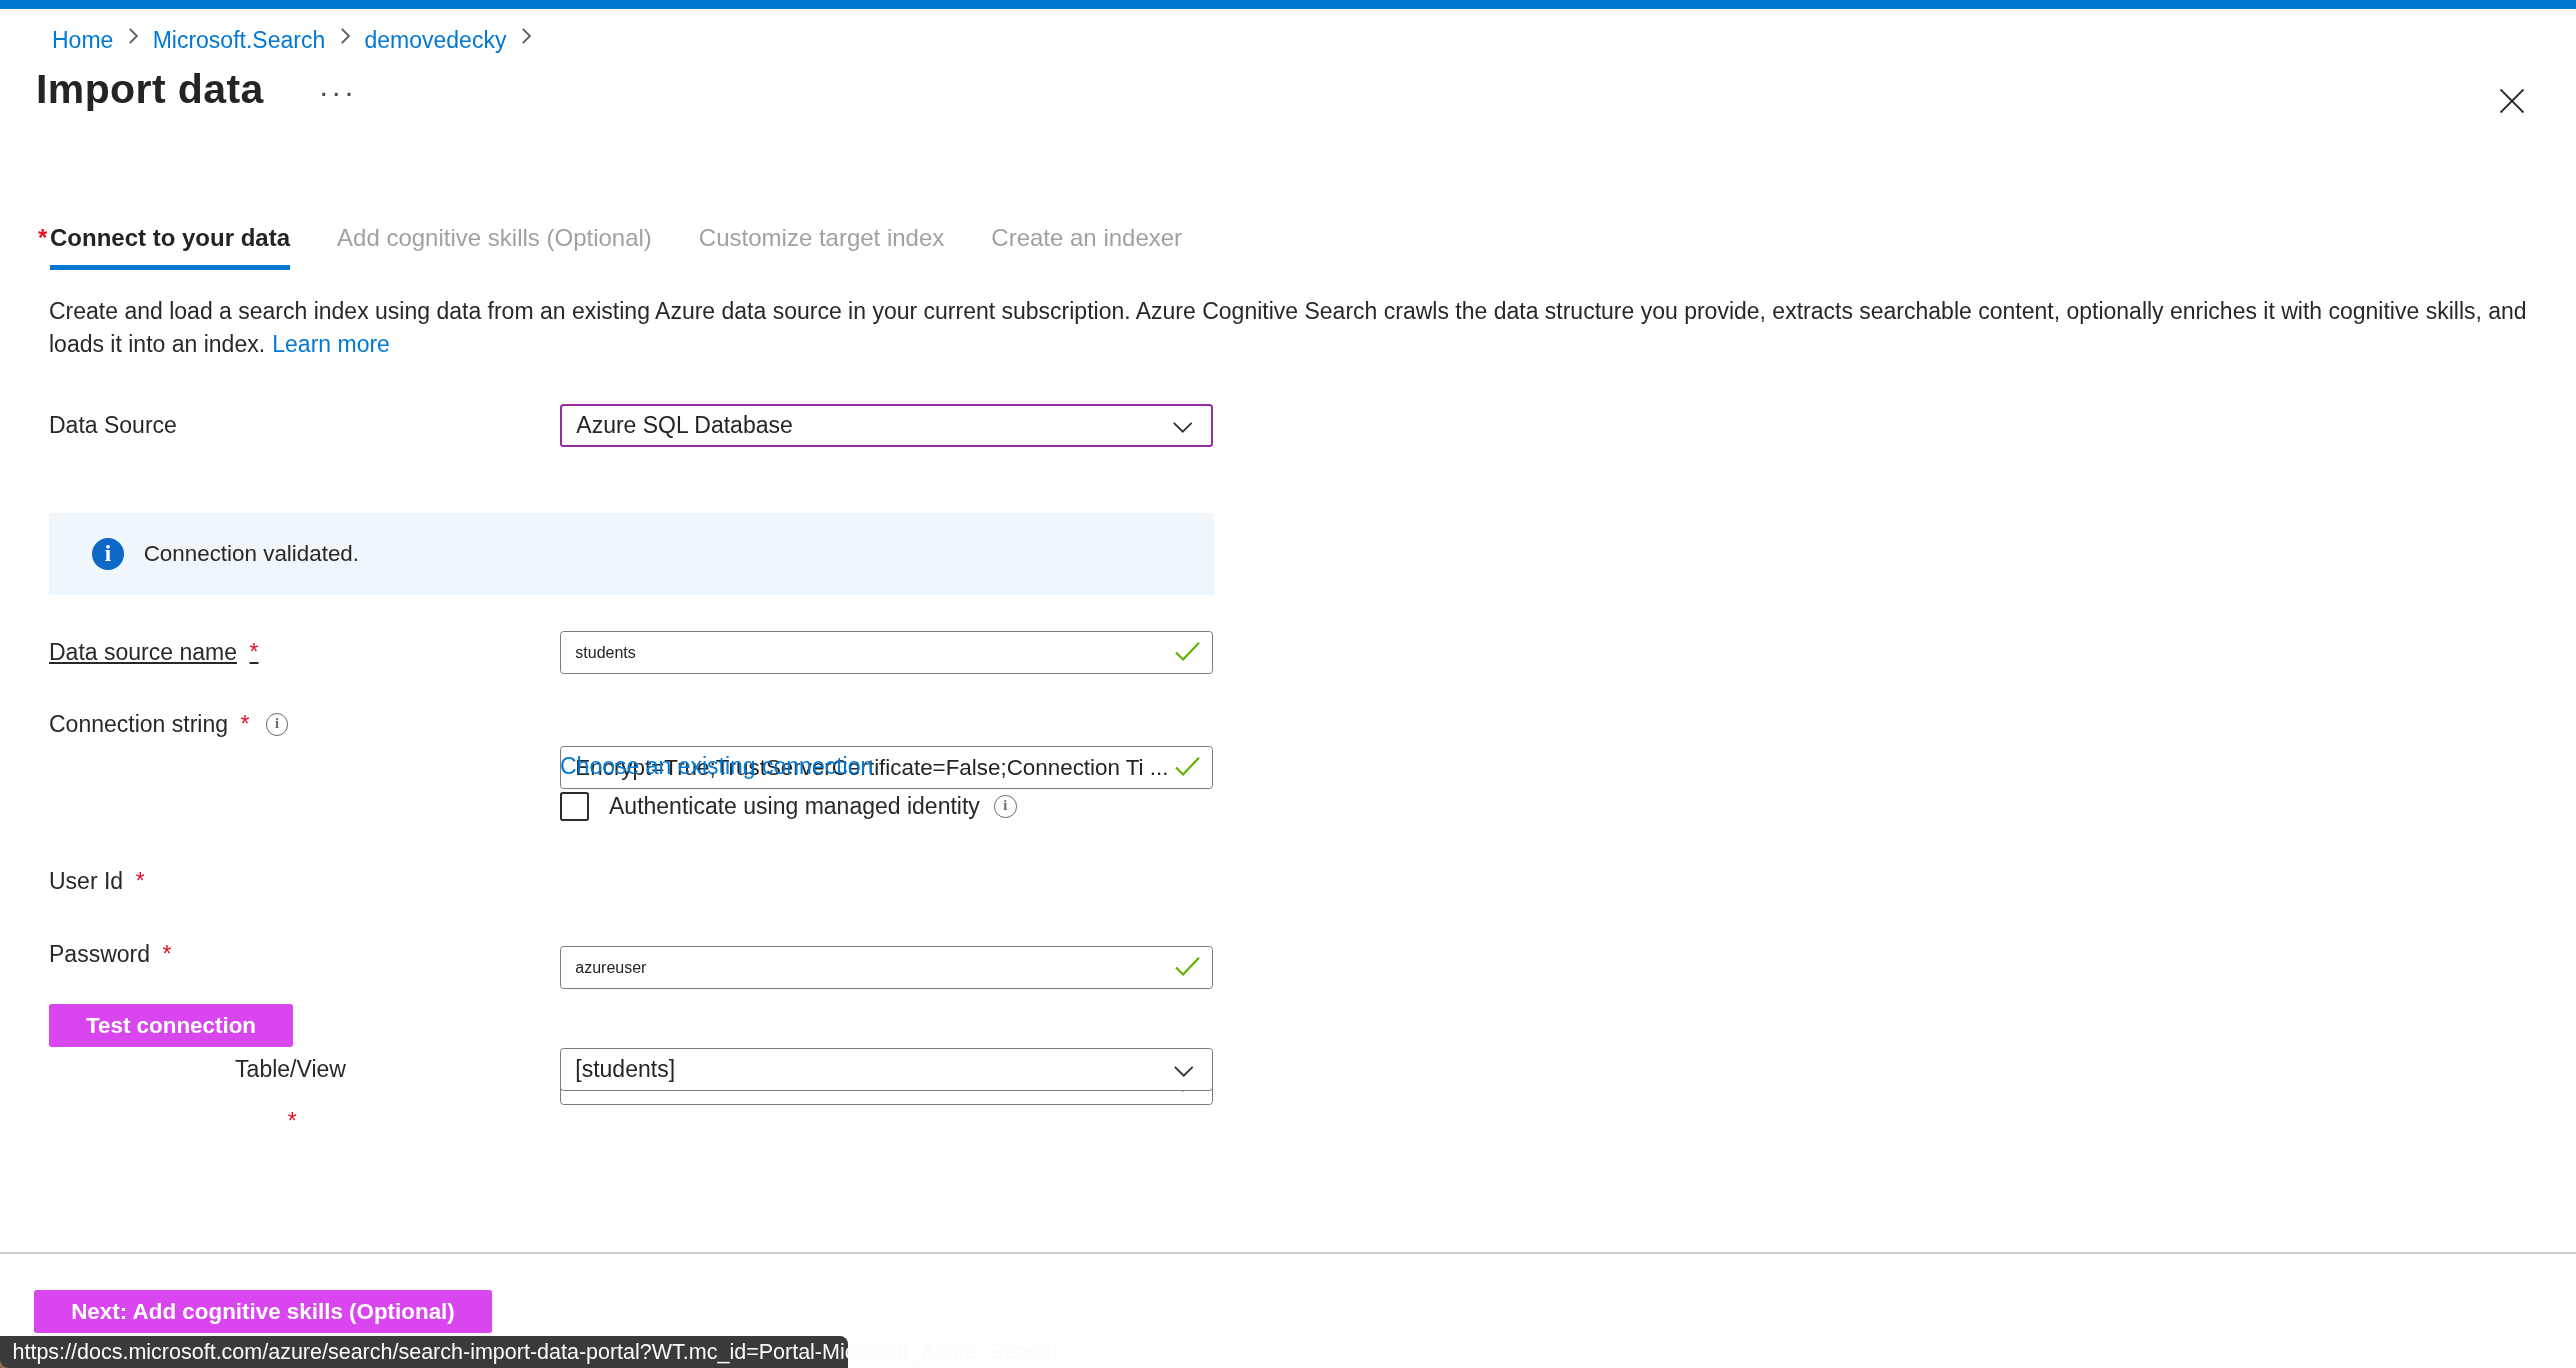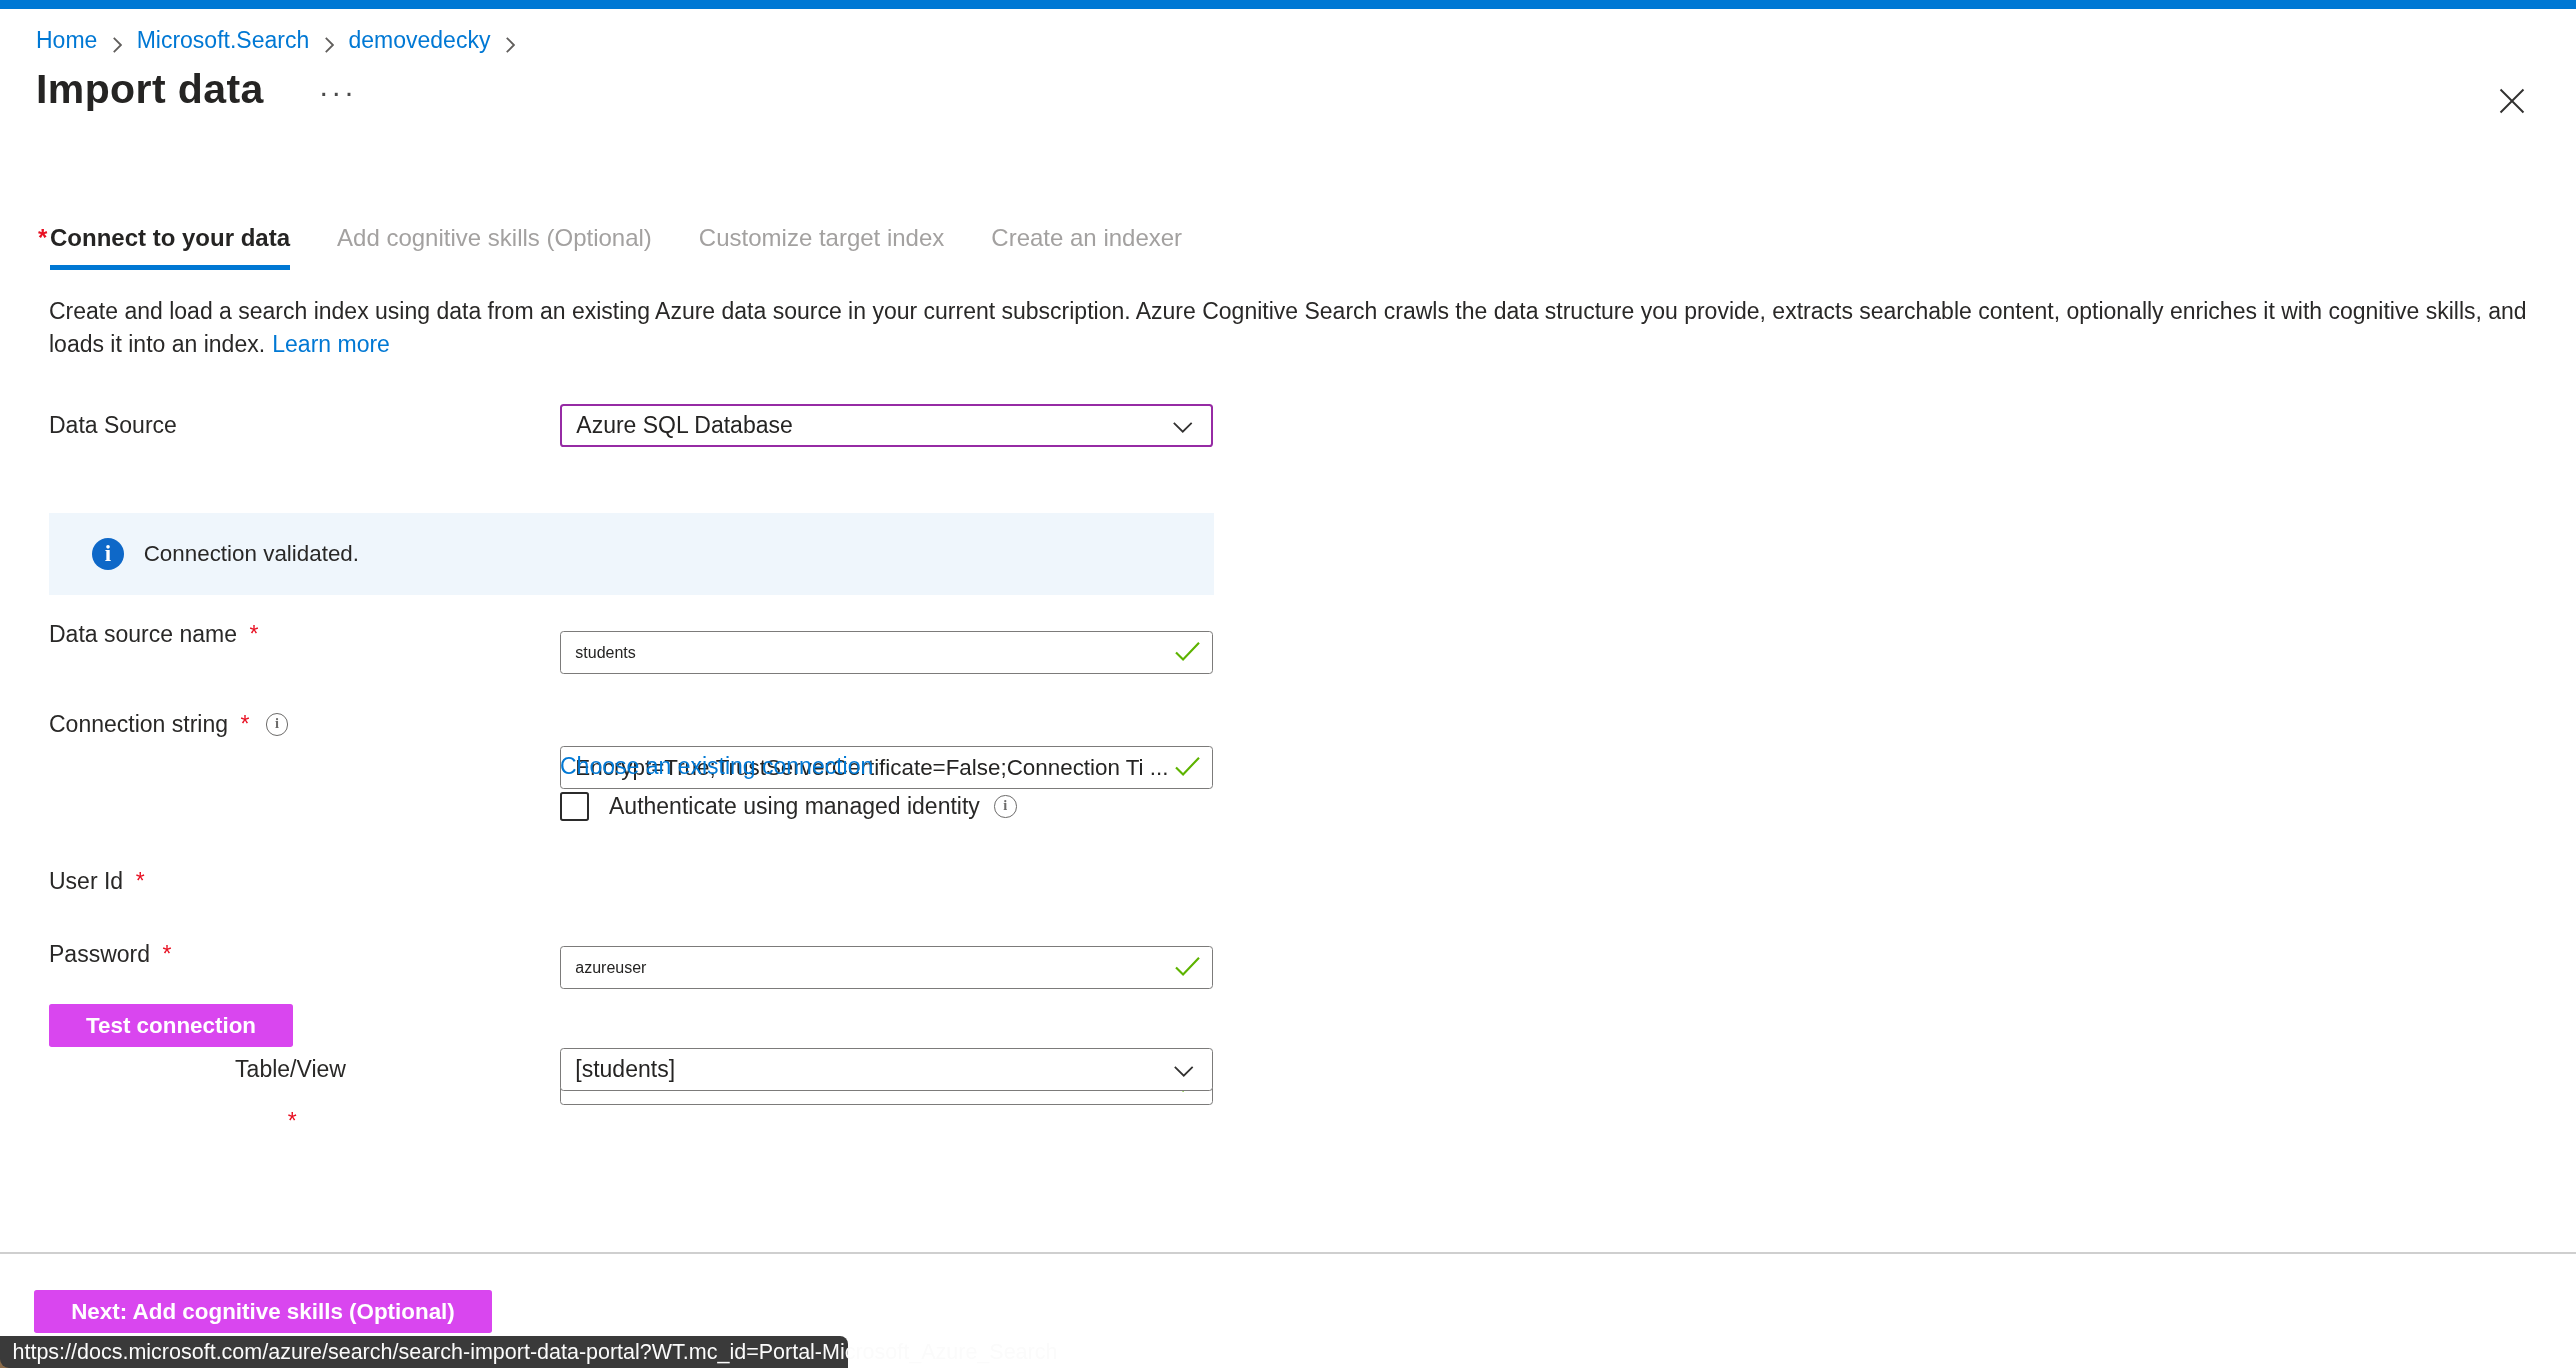--- a/index.html
+++ b/index.html
@@ -9,21 +9,21 @@
     background:#ffffff;
     font-family:"Liberation Sans","DejaVu Sans",sans-serif;
     color:#292827;
     overflow:hidden;
     position:relative;
   }
   
   .topbar { position:absolute; left:0; top:0; width:2576px; height:9px; background:#0078d4; }
 
   
-  .breadcrumb { position:absolute; left:36px; top:27px; display:flex; align-items:flex-end; gap:14.3px; font-size:23px; }
+  .breadcrumb { position:absolute; left:52px; top:27px; display:flex; align-items:flex-start; gap:14.3px; font-size:23px; }
   .crumb { color:#0078d4; text-decoration:none; cursor:pointer; }
   .crumb-sep { display:flex; align-items:center; }
 
   
   .title-row { position:absolute; left:36px; top:66px; display:flex; align-items:center; }
   .page-title { font-size:41px; font-weight:700; color:#252423; letter-spacing:0.4px; }
   .more-btn { margin-left:55px; font-size:30px; color:#4a4a4a; line-height:1; position:relative; top:2.7px; cursor:pointer; letter-spacing:2.7px; }
   .close-btn { position:absolute; left:2492px; top:81px; width:39px; height:39px; display:flex; align-items:center; justify-content:center; cursor:pointer; }
 
   
@@ -155,21 +155,21 @@
         </svg>
     </span>
   </div>
 </div>
 
 <div class="banner">
   <span class="banner-icon">i</span>
   <span class="banner-text">Connection validated.</span>
 </div>
 
-<div class="row-label" style="top:613px;">
+<div class="row-label" style="top:631px;text-decoration:underline;">
   <span>Data source name</span>
     <span class="req-star">*</span>
 </div>
 <div class="ctl input-wrap" style="top:631px;">
   <input class="text-input" type="text" value="students" style="">
   <span class="valid-check">
     <svg width="29" height="23" viewBox="0 0 32 26">
         <path d="M3 14 L11 22 L29 3" fill="none" stroke="#5db300" stroke-width="2.4"></path>
       </svg>
   </span>

